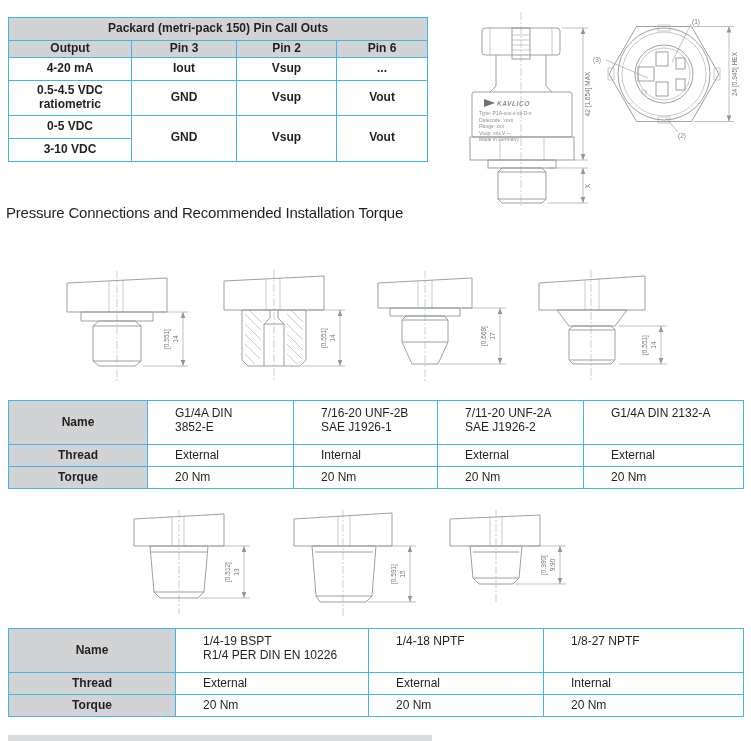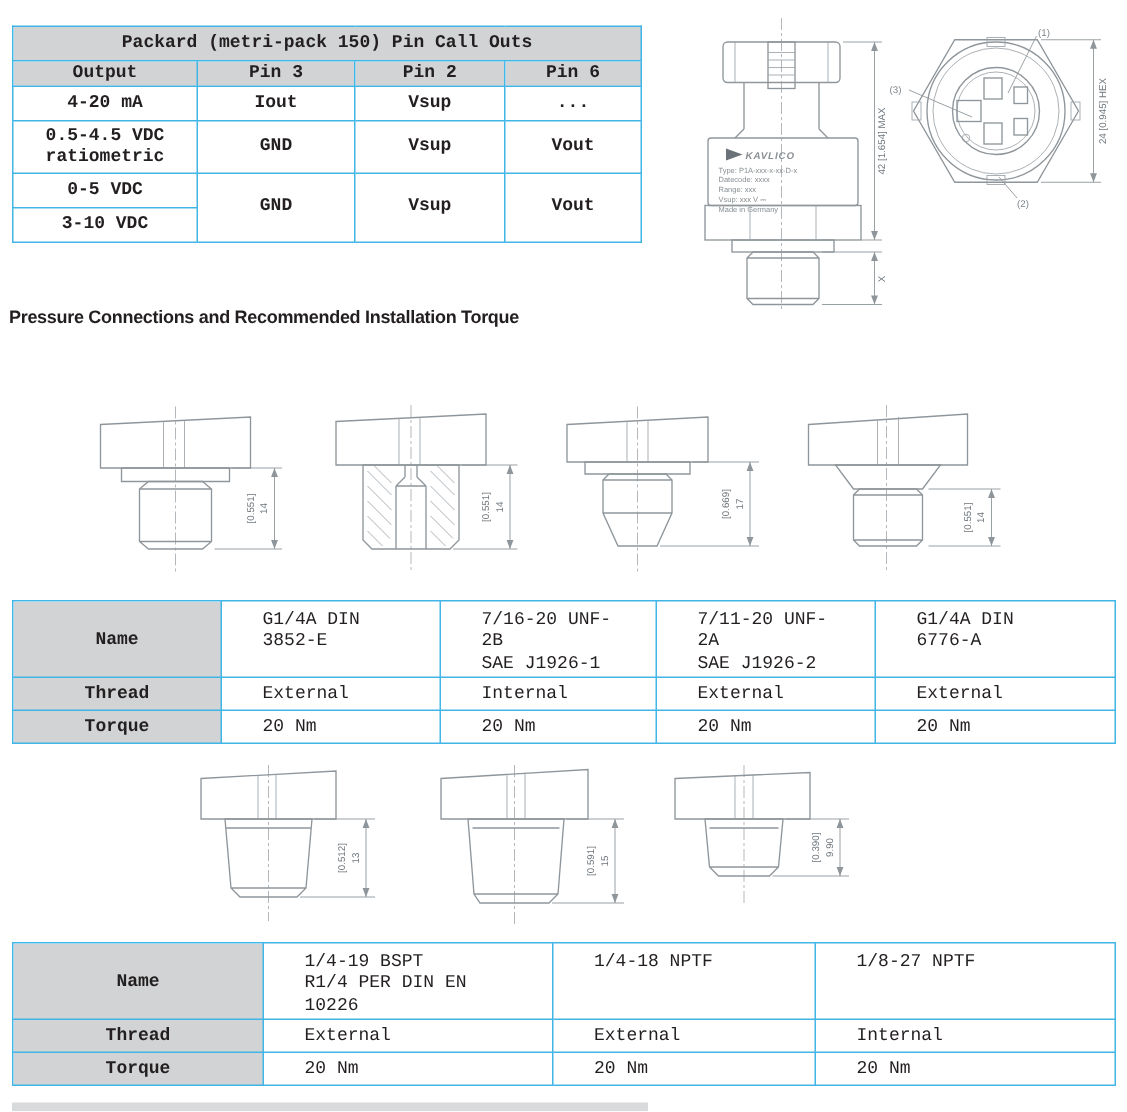--- a/index.html
+++ b/index.html
@@ -1,37 +1,37 @@
 <!DOCTYPE html>
 <html><head>
 <meta charset="utf-8">
 <style>
   html,body{margin:0;padding:0;background:#fff;}
   .page{position:relative;width:751px;height:741px;background:#ffffff;
         font-family:"Liberation Sans",sans-serif;color:#231f20;overflow:hidden;}
   .abs{position:absolute;}
 
   table{border-collapse:collapse;table-layout:fixed;}
-  td{border:1px solid #41b6e6;overflow:hidden;font-family:Liberation Mono, monospace;}
+  td{border:1px solid #41b6e6;overflow:hidden;}
 
   
   .pin-table{width:419px;font-size:12px;font-weight:700;line-height:1.15;}
   .pin-table td{text-align:center;vertical-align:middle;padding:1px 2px;}
   .pin-table .gray{background:#d1d3d4;}
 
   
   .tq{width:735px;font-size:12px;line-height:1.2;}
   .tq td{padding:2px 27px;vertical-align:middle;text-align:left;}
   .tq td.lbl{background:#d1d3d4;font-weight:700;text-align:center;padding:2px;}
   .tq tr.name-row td{vertical-align:top;padding-top:5px;}
   .tq tr.name-row td.lbl{vertical-align:middle;padding-top:2px;}
 
   .pre{white-space:pre-line;margin-top:40px;}
 
-  .heading{font-size:12px;font-weight:700;letter-spacing:-0.2px;}
+  .heading{font-size:15px;font-weight:400;letter-spacing:-0.2px;}
   .note{font-size:10.5px;font-style:italic;color:#404040;}
   .footer-strip{background:#d9dadb;}
 
   
   .ln{stroke:#8f969b;fill:none;stroke-width:0.9;}
   .thin{stroke:#9aa0a5;fill:none;stroke-width:0.55;}
   .cl{stroke:#aab0b4;fill:none;stroke-width:0.6;stroke-dasharray:8 2 2 2;}
   .dimln{stroke:#8f969b;fill:none;stroke-width:0.6;}
   .arr{fill:#8f969b;stroke:none;}
   text.dim{font-size:6.5px;fill:#6f767c;font-family:"Liberation Sans",sans-serif;}
@@ -209,21 +209,21 @@
         <col style="width:160px">
       </colgroup>
     <tbody>
         <tr class="name-row" style="height:44px">
       <td class="lbl">Name</td>
       <td class="pre">G1/4A DIN 3852-E</td>
       <td class="pre">7/16-20 UNF-2B
 SAE J1926-1</td>
       <td class="pre">7/11-20 UNF-2A
 SAE J1926-2</td>
-      <td class="pre">G1/4A DIN 6776-A</td>
+      <td class="pre">G1/4A DIN 2132-A</td>
     </tr>
     <tr style="height:22px">
       <td class="lbl">Thread</td>
       <td>External</td>
       <td>Internal</td>
       <td>External</td>
       <td>External</td>
     </tr>
     <tr style="height:22px">
       <td class="lbl">Torque</td>

